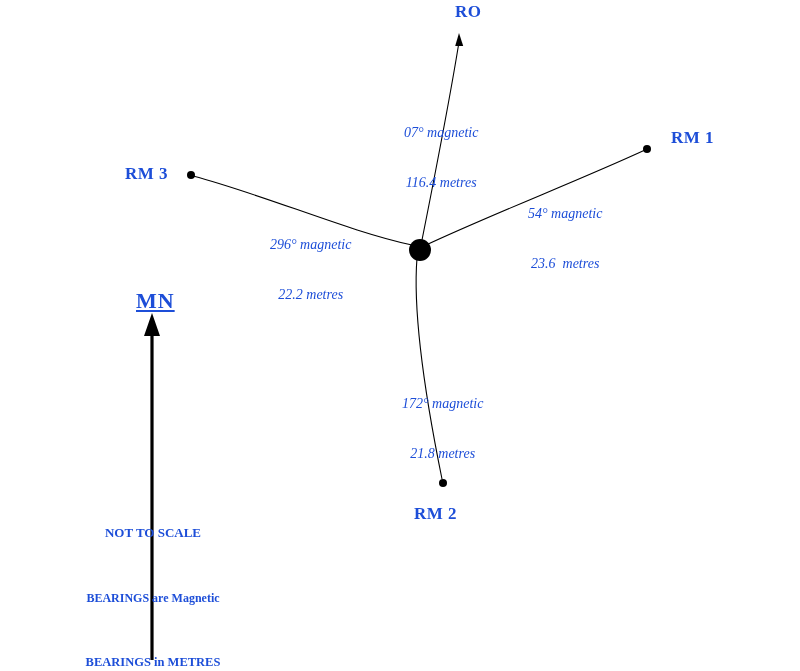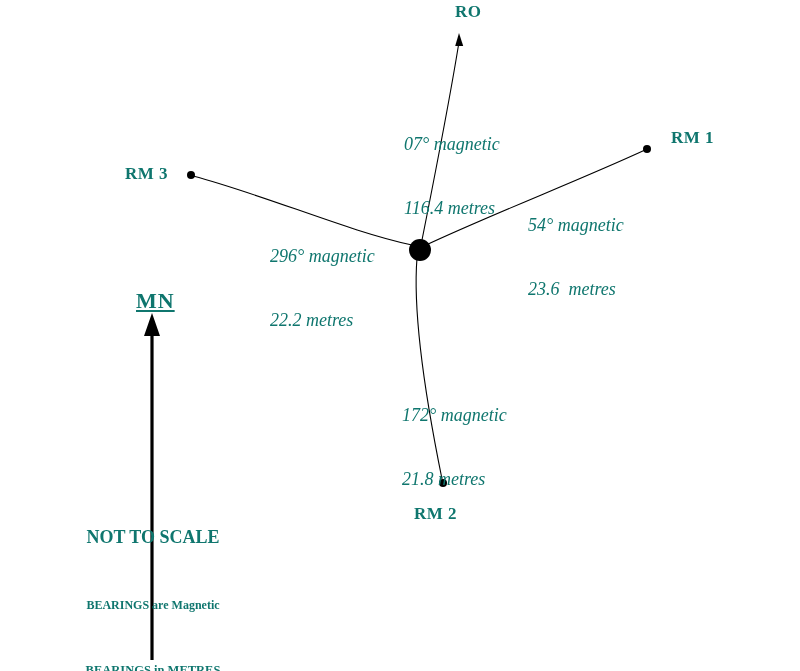--- a/index.html
+++ b/index.html
@@ -6,21 +6,21 @@
     margin: 0;
     padding: 0;
     background: #ffffff;
   }
   #stage {
     position: relative;
     width: 800px;
     height: 671px;
     background: #ffffff;
     font-family: "Liberation Serif", serif;
-    color: #0f766e;
+    color: #1d4ed8;
     overflow: hidden;
   }
   #stage svg.lines {
     position: absolute;
     left: 0;
     top: 0;
     width: 800px;
     height: 671px;
   }
   .lbl {
@@ -33,28 +33,29 @@
     font-size: 17px;
     letter-spacing: 0.5px;
   }
   .pillar {
     font-weight: normal;
     font-size: 15px;
     letter-spacing: 0.8px;
   }
   .bearing {
     font-style: italic;
-    font-size: 18px;
+    font-size: 14px;
+    text-align: center;
   }
   .note {
     font-weight: bold;
     text-align: center;
     line-height: 1.45;
   }
-  .note .l1 { font-size: 18px; }
+  .note .l1 { font-size: 13px; }
   .note .l2 { font-size: 12px; }
   .note .l3 { font-size: 12.5px; }
   .mn {
     font-weight: bold;
     font-size: 22px;
     letter-spacing: 1px;
     text-decoration: underline;
   }
 </style>
 </head>

